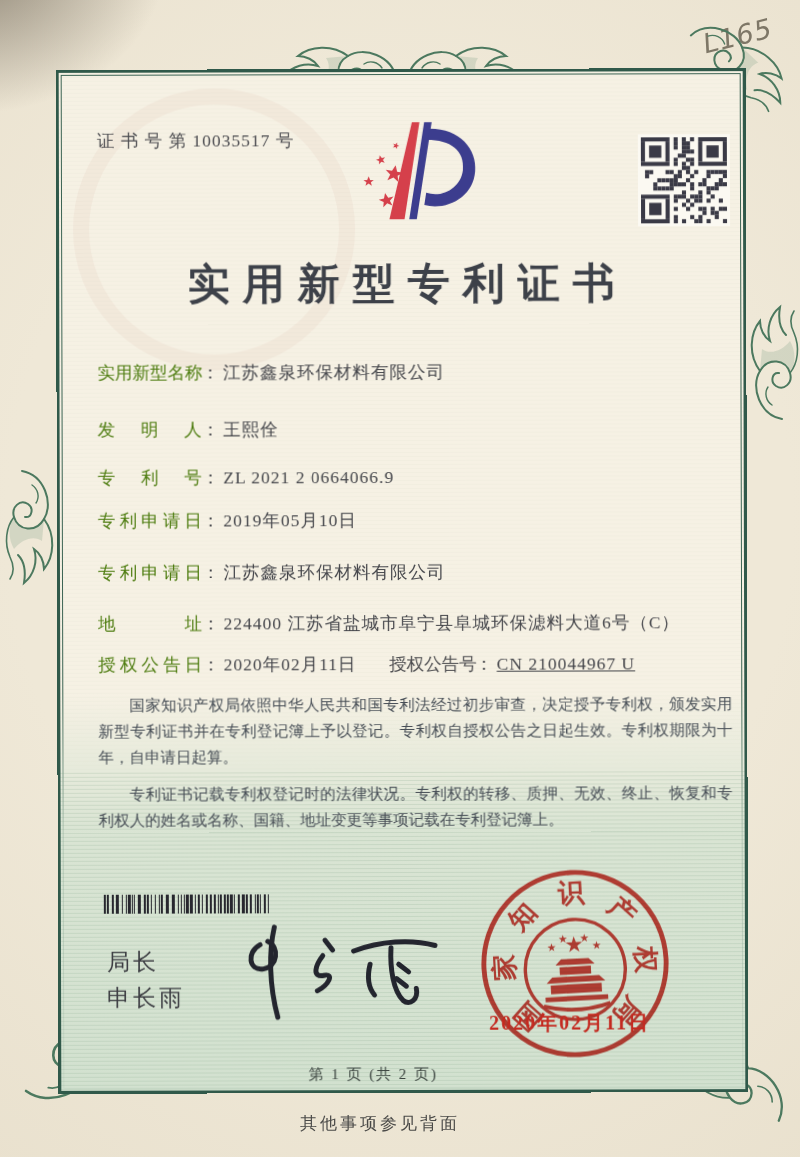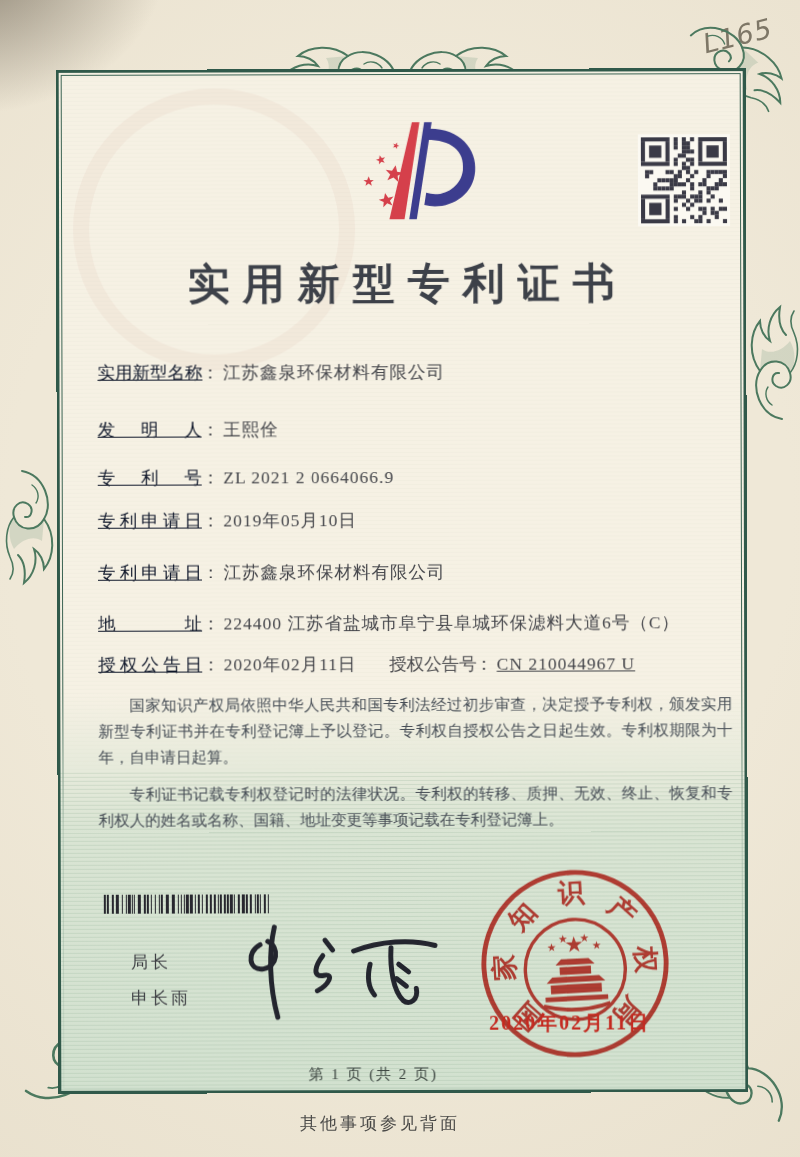--- a/index.html
+++ b/index.html
@@ -34,33 +34,33 @@
   .ghost-ring{position:absolute;left:14px;top:16px;width:250px;height:250px;border-radius:50%;
     border:16px solid rgba(205,130,118,.07);pointer-events:none;}
   
   .cert-no{position:absolute;left:38px;top:56px;font-size:17.5px;color:#4c4c50;letter-spacing:1px;}
   .logo{position:absolute;left:288px;top:44px;width:132px;height:116px;}
   .qr{position:absolute;left:579px;top:63px;width:92px;height:92px;background:#fbf9f2;padding:3px;box-sizing:border-box;}
   .title{position:absolute;left:0;right:0;top:184px;text-align:center;
     font-size:42px;font-weight:700;color:#3d4149;letter-spacing:13px;text-indent:13px;}
   
   .row{position:absolute;left:38px;right:20px;font-size:17.5px;color:#45464b;white-space:nowrap;}
-  .flabel{display:inline-block;width:104px;text-align:justify;text-align-last:justify;color:#0f172a;text-decoration:underline;}
+  .flabel{display:inline-block;width:104px;text-align:justify;text-align-last:justify;color:#4d7c0f;}
   .fcolon{display:inline-block;margin:0 4px 0 0;}
   .fvalue{letter-spacing:1px;}
   .row-b{position:absolute;left:291px;top:0;text-decoration:underline;}
   .flabel2{display:inline-block;width:86px;text-align:justify;text-align-last:justify;color:#4b4b4e;}
   
   .paras{position:absolute;left:38px;width:634px;top:620px;
     font-size:15.5px;line-height:26px;color:#474e56;text-align:justify;}
   .paras p{margin:0 0 11px 0;text-indent:2em;}
   
   .barcode{position:absolute;left:43px;top:822px;width:214px;height:19px;font-size:0;}
   .barcode i{display:inline-block;height:100%;background:#27272e;vertical-align:top;}
-  .director{position:absolute;left:46px;top:872px;font-size:17px;color:#3d3e43;letter-spacing:3px;line-height:36px;margin-left:24px;}
+  .director{position:absolute;left:46px;top:872px;font-size:23px;color:#3d3e43;letter-spacing:3px;line-height:36px;}
   .signature{position:absolute;left:160px;top:846px;width:230px;height:110px;}
   .seal{position:absolute;left:416px;top:794px;width:196px;height:196px;opacity:.9;
     mix-blend-mode:multiply;transform:rotate(-3deg);}
   .seal-date{position:absolute;left:428px;top:938px;font-size:20px;font-weight:700;
     color:#c42a20;letter-spacing:2px;z-index:5;}
   .page-no{position:absolute;left:0;right:0;top:993px;text-align:center;font-size:15px;
     color:#3c4540;transform:translateX(-30px);letter-spacing:2px;}
   .back-note{position:absolute;left:0;right:0;top:1112px;text-align:center;font-size:17px;
     color:#4a4a48;letter-spacing:3px;transform:translateX(-20px);}
   
@@ -114,20 +114,21 @@
     <use href="#fl"></use>
   </svg>
 
 <div class="frame">
   <div class="frame-inner"></div>
   <div class="tex-lines"></div>
   <div class="tex-green"></div>
   <div class="tex-green2"></div>
   <div class="ghost-ring"></div>
 
+  <div class="cert-no">证 书 号 第 10035517 号</div>
 
   <svg class="logo" viewBox="0 0 140 120">
     <g fill="#d5404b">
       <use href="#st" transform="translate(52,30) scale(0.35) rotate(20)"></use>
       <use href="#st" transform="translate(36,45) scale(0.5) rotate(-15)"></use>
       <use href="#st" transform="translate(50,60) scale(0.95) rotate(10)"></use>
       <use href="#st" transform="translate(23,68) scale(0.55)"></use>
       <use href="#st" transform="translate(42,88) scale(0.8) rotate(-12)"></use>
       <polygon points="69,5 77,5 61,108 45,108"></polygon>
     </g>

